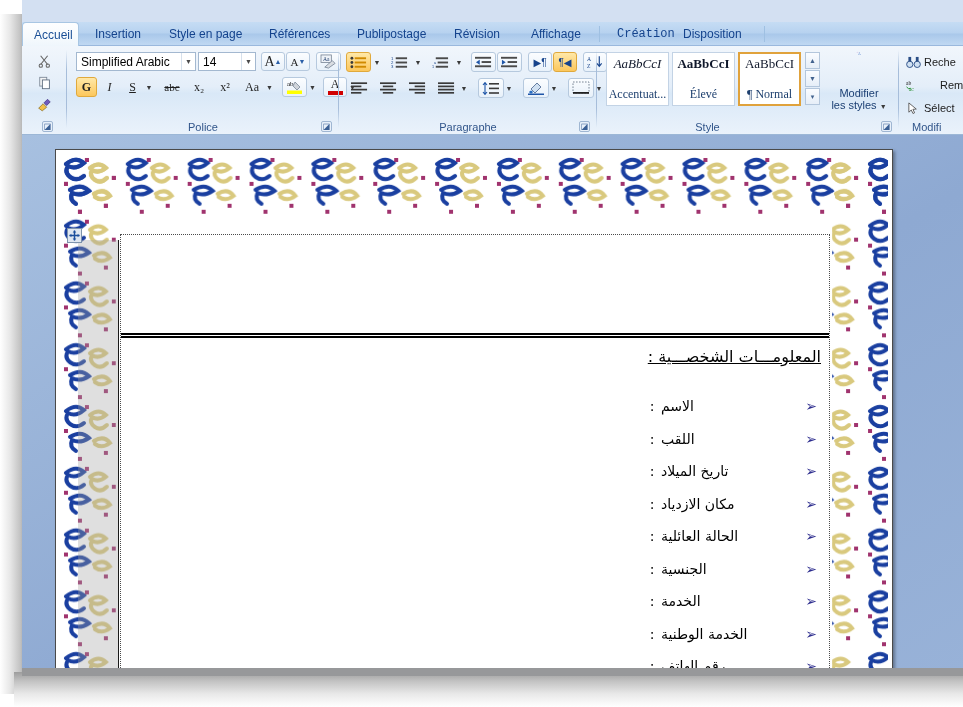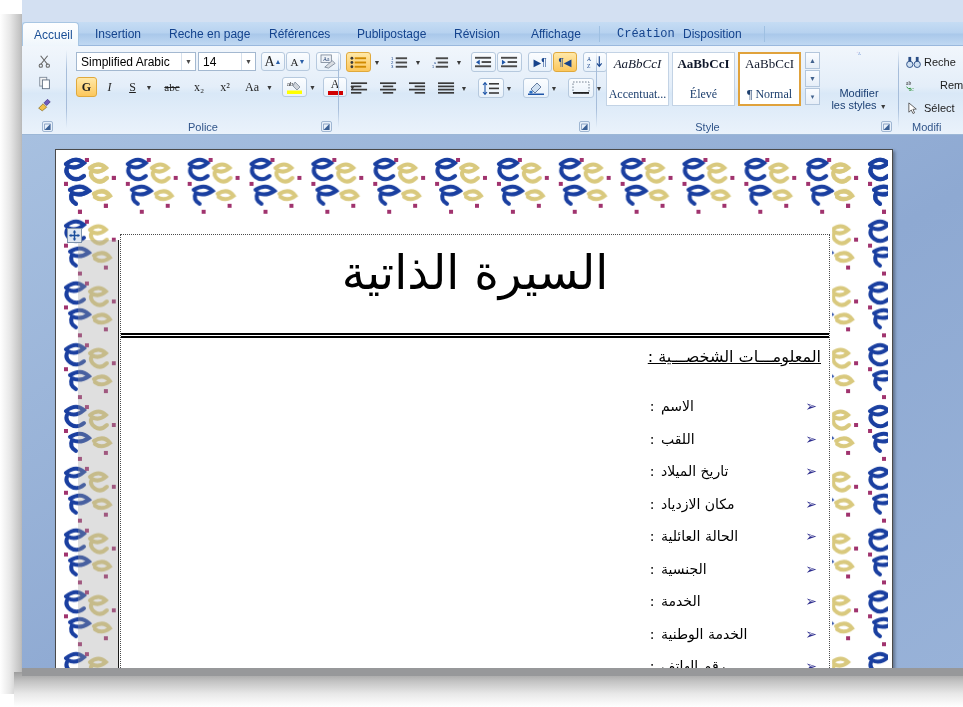--- a/index.html
+++ b/index.html
@@ -207,21 +207,21 @@
   <div id="word-window">
 
     <div id="tab-strip">
       <div class="tab active" style="left:0px;width:57px;">
         <span>Accueil</span>
       </div>
       <div class="tab" style="left:62px;">
         <span>Insertion</span>
       </div>
       <div class="tab" style="left:136px;">
-        <span>Reche en page</span>
+        <span>Style en page</span>
       </div>
       <div class="tab" style="left:236px;">
         <span>Références</span>
       </div>
       <div class="tab" style="left:324px;">
         <span>Publipostage</span>
       </div>
       <div class="tab" style="left:421px;">
         <span>Révision</span>
       </div>
@@ -470,20 +470,21 @@
         <div class="btn framed" style="left:226px;top:32px;width:26px;height:20px;">
           <svg width="18" height="14" viewBox="0 0 18 14">
             <rect x="1" y="1" width="16" height="11" fill="none" stroke="#7b8796" stroke-width="1" stroke-dasharray="1.6 1.4"></rect>
             <rect x="1" y="11" width="16" height="1.8" fill="#222"></rect>
           </svg>
         </div>
         <div class="btn" style="left:251px;top:32px;width:12px;height:20px;">
           <span class="arrow-d">▼</span>
         </div>
 
+        <div class="rgroup-label">Paragraphe</div>
         <div class="dlg-launcher" style="right:4px;">◪</div>
       </div>
       <div class="rgroup-divider" style="left:574px;"></div>
 
       <div class="rgroup" style="left:578px;width:296px;">
         <div class="style-tile" style="left:6px;">
           <span class="samp" style="font-style:italic;">AaBbCcI</span>
           <span class="nm">Accentuat...</span>
         </div>
         <div class="style-tile" style="left:72px;">
@@ -572,21 +573,20 @@
 
         <div id="sel-strip"></div>
         <div id="move-handle">
           <svg width="11" height="11" viewBox="0 0 12 12">
             <path d="M6 0.5 L6 11.5 M0.5 6 L11.5 6" stroke="#1c4f9c" stroke-width="1.6"></path>
             <path d="M6 0.5 L4 2.6 L8 2.6 Z M6 11.5 L4 9.4 L8 9.4 Z M0.5 6 L2.6 4 L2.6 8 Z M11.5 6 L9.4 4 L9.4 8 Z" fill="#1c4f9c"></path>
           </svg>
         </div>
 
         <div id="page-inner">
-          <div class="doc-title">السيرة الذاتية</div>
           <div id="title-rule"></div>
           <div class="section-head">المعلومـــات الشخصـــية :</div>
 
           <div id="field-list">
             <div class="field-row">
               <span class="bullet">➢</span>
               <span class="flabel">الاسم</span>
               <span class="fcolon">:</span>
               <span class="fval"></span>
             </div>

